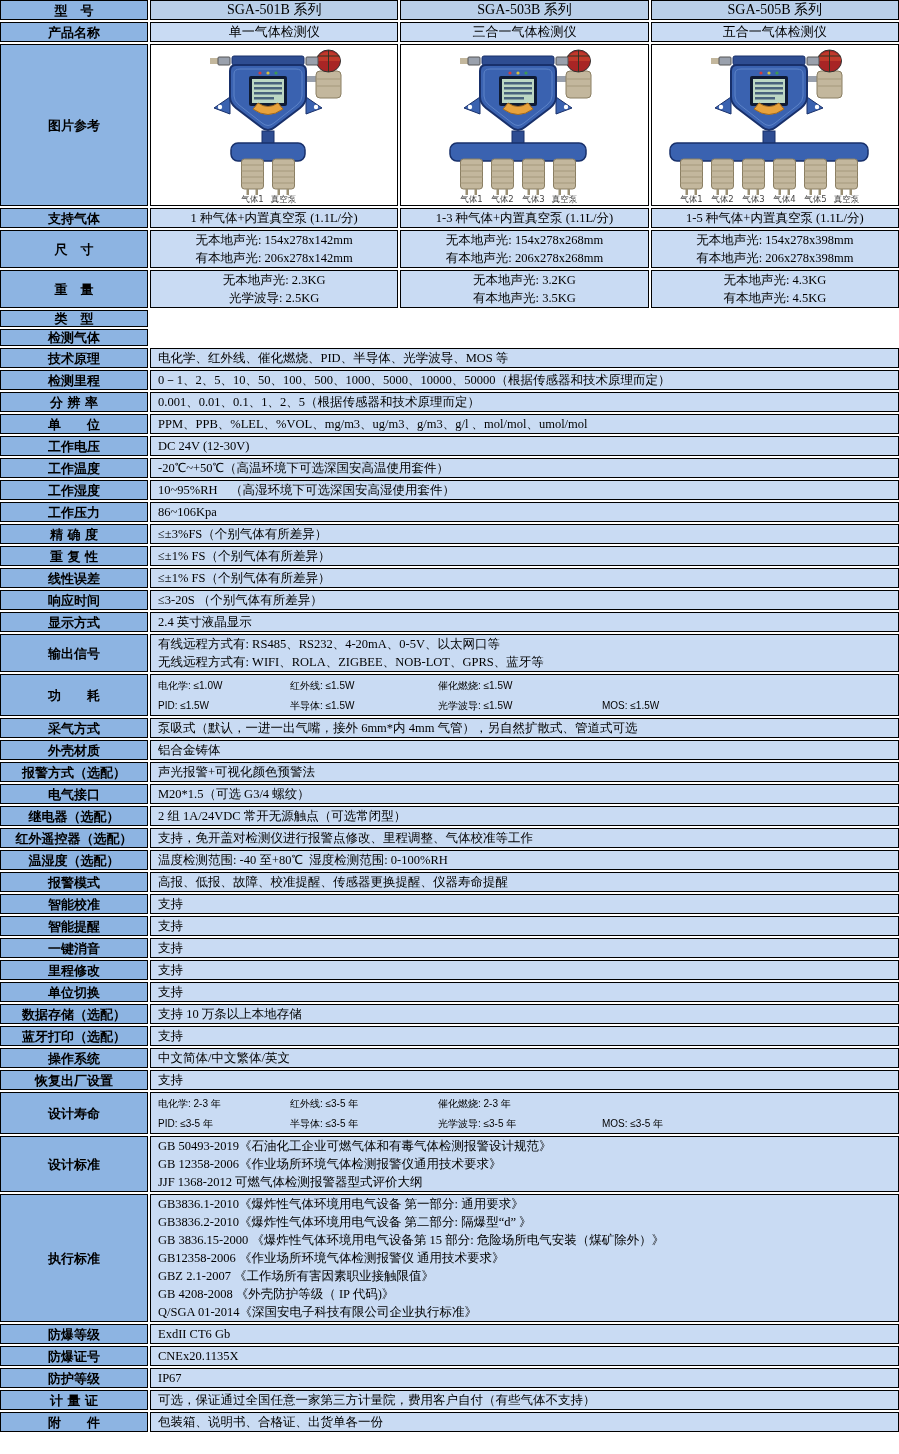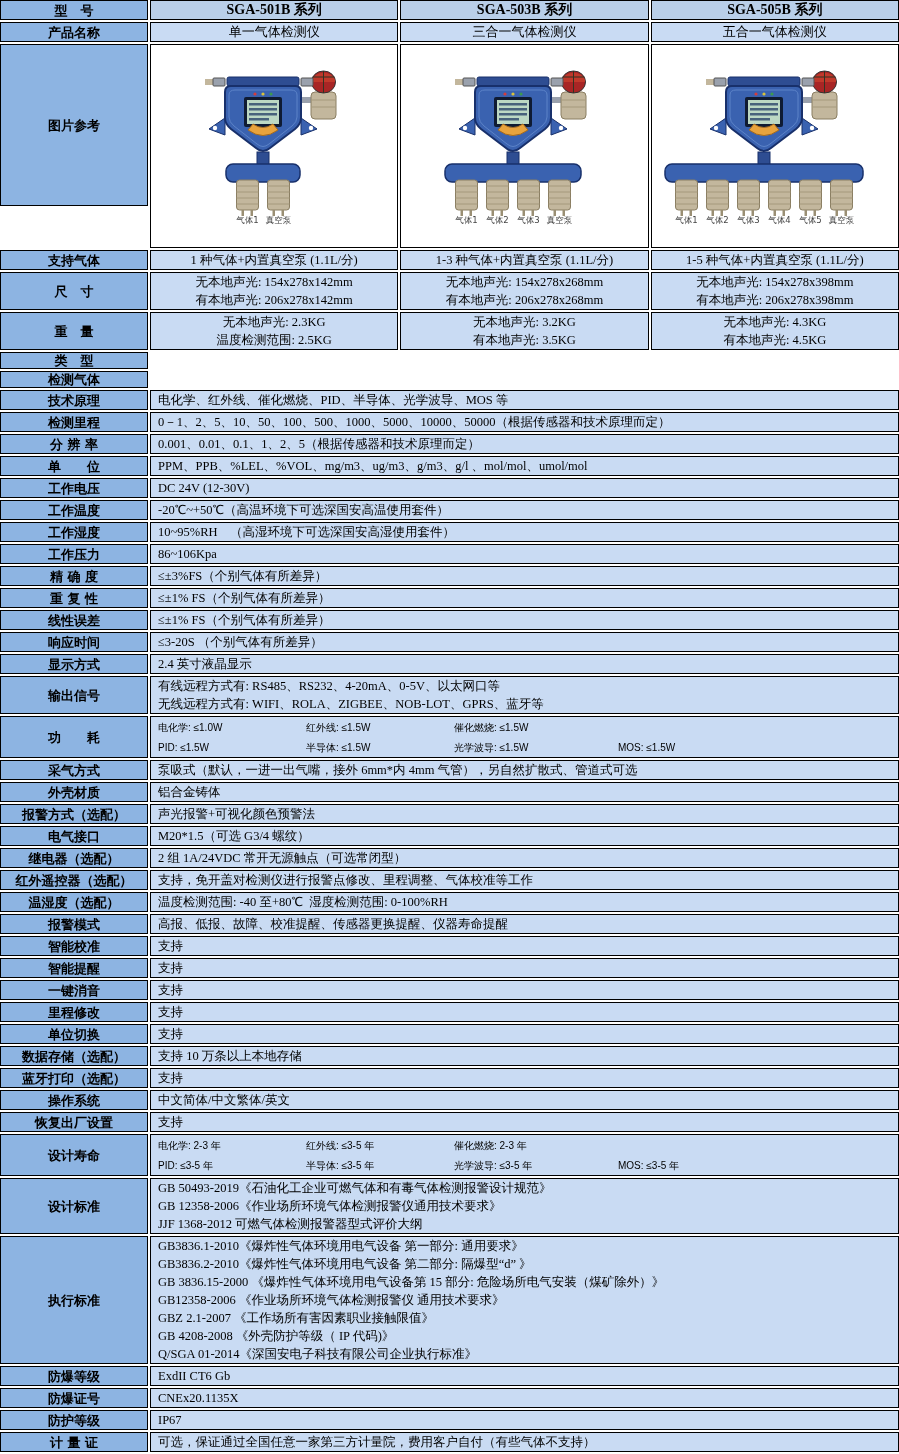--- a/index.html
+++ b/index.html
@@ -12,27 +12,27 @@
   .trow{display:flex; gap:2px;}
   .cell{border:1px solid var(--border);}
   .label{width:148px; flex:0 0 148px; background:var(--label-bg); font-weight:bold;
          font-size:13px; display:flex; align-items:center; justify-content:center;
          text-align:center; line-height:15px; padding:0 2px;}
   .col{flex:1 1 0; min-width:0;}
   .val{background:var(--val-bg); padding:0 7px; display:flex; flex-direction:column; justify-content:space-around;}
   .center{align-items:center; text-align:center;}
   .vline{line-height:18px; font-size:12.5px; white-space:pre-wrap; font-family:"Liberation Serif", serif;}
   .hdrval{background:var(--hdr-bg); font-weight:bold;}
-  .hdrval .vline{font-size:14px; font-weight:bold; font-family:"Liberation Serif", serif;}
+  .hdrval .vline{font-size:14px; font-weight:normal; font-family:"Liberation Serif", serif;}
   .prodval .vline{font-size:13px;}
-  .img-cell{background:var(--img-bg); height:204px; display:flex; align-items:center; overflow:hidden;}
+  .img-cell{background:var(--img-bg); height:162px; display:flex; align-items:center; justify-content:center; overflow:hidden;}
   .label.tall{height:162px;}
   .segline{line-height:18px; white-space:pre;}
   .seg{display:inline-block; font-size:10px; font-family:Liberation Sans, sans-serif;}
-  .seg0{width:132px;} .seg1{width:148px;margin-left:16px;} .seg2{width:164px;}
+  .seg0{width:132px;} .seg1{width:148px;} .seg2{width:164px;}
   svg text{font-family:"DejaVu Sans", sans-serif;}
 </style>
 </head>
 <body>
 
 <div id="table">
 
   <div class="trow">
     <div class="cell label">型　号</div>
     <div class="cell col val center hdrval">
@@ -325,21 +325,21 @@
           <div class="vline">有本地声光: 206x278x268mm</div>
         </div>
         <div class="cell col val center">
           <div class="vline">无本地声光: 154x278x398mm</div>
           <div class="vline">有本地声光: 206x278x398mm</div>
         </div>
       </div><div class="trow">
         <div class="cell label">重　量</div>
         <div class="cell col val center">
           <div class="vline">无本地声光: 2.3KG</div>
-          <div class="vline">温度检测范围: 2.5KG</div>
+          <div class="vline">光学波导: 2.5KG</div>
         </div>
         <div class="cell col val center">
           <div class="vline">无本地声光: 3.2KG</div>
           <div class="vline">有本地声光: 3.5KG</div>
         </div>
         <div class="cell col val center">
           <div class="vline">无本地声光: 4.3KG</div>
           <div class="vline">有本地声光: 4.5KG</div>
         </div>
       </div></div>

